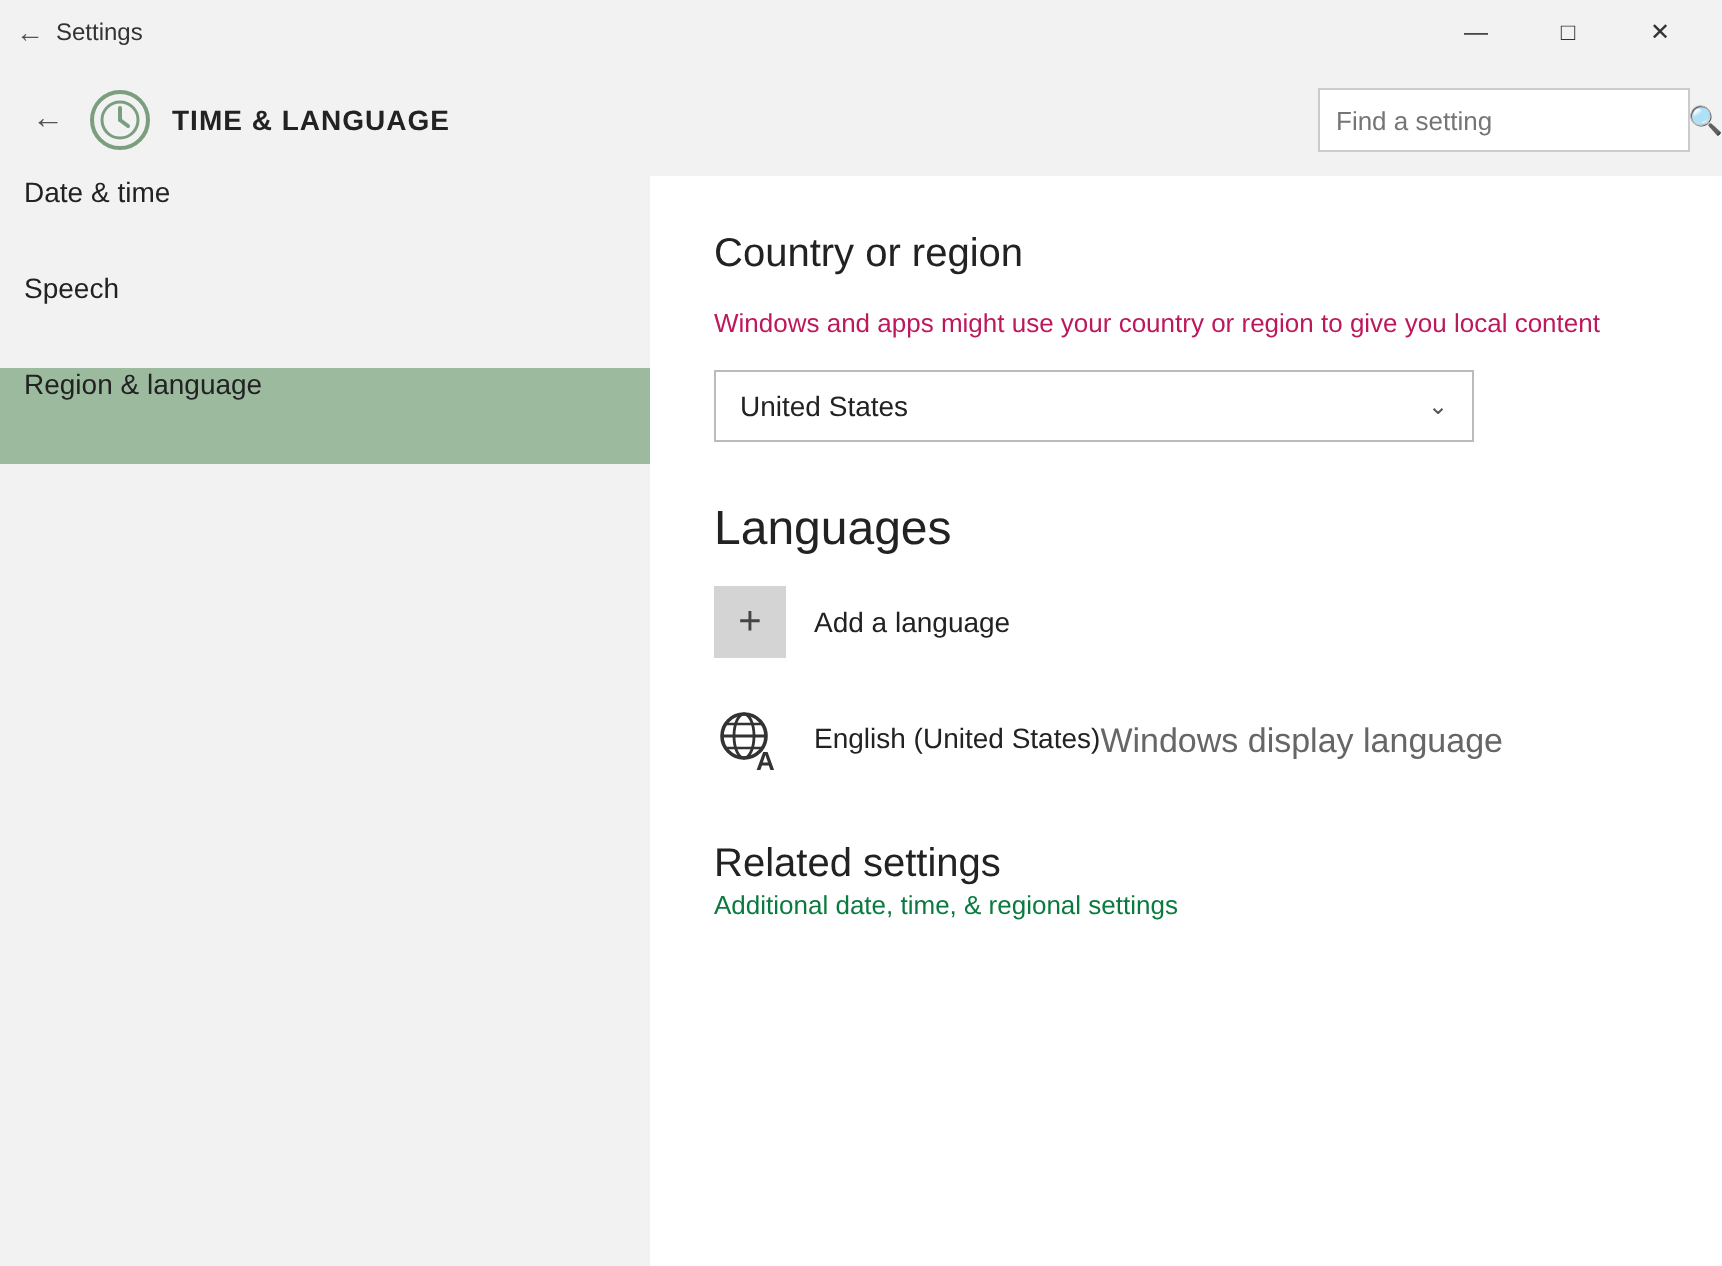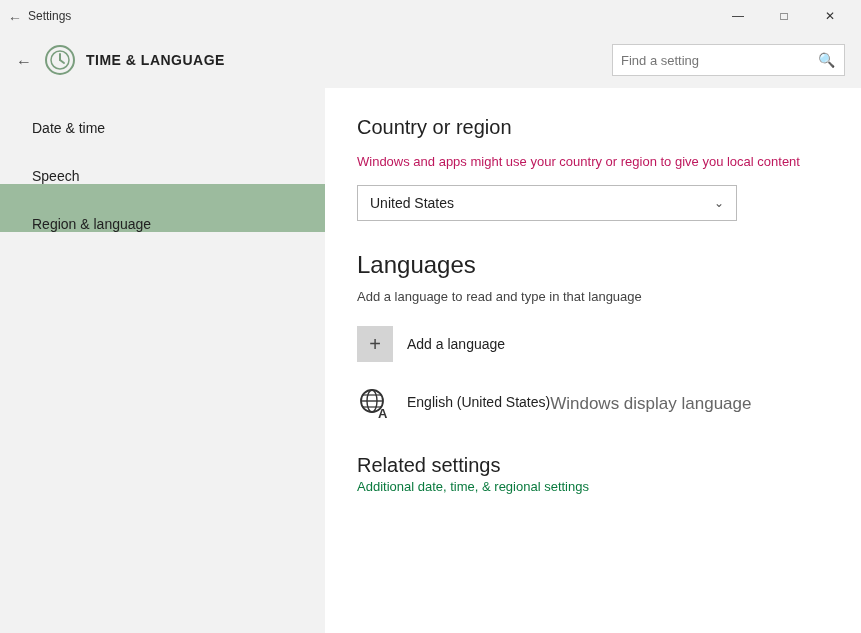--- a/index.html
+++ b/index.html
@@ -77,21 +77,21 @@
       font-weight: 600;
       letter-spacing: 0.5px;
       color: #222;
       flex: 1;
     }
     .search-box {
       display: flex;
       align-items: center;
       border: 1px solid #ccc;
       background: white;
-      width: 233px;
+      width: 186px;
       height: 32px;
       padding: 0 8px;
     }
     .search-input {
       border: none;
       outline: none;
       flex: 1;
       font-size: 13px;
       color: #999;
       background: transparent;
@@ -111,22 +111,22 @@
     
     .sidebar {
       width: 325px;
       background: #f2f2f2;
       flex-shrink: 0;
       overflow-y: auto;
     }
     .sidebar-item {
       height: 48px;
       display: flex;
-      align-items: flex-end;
-      padding: 0 32px;
+      align-items: flex-start;
+      padding: 0 12px;
       font-size: 14px;
       color: #222;
       cursor: pointer;
     }
     .sidebar-item.active {
       background: #9cbb9e;
       color: #222;
     }
 
     
@@ -308,21 +308,20 @@
       <div class="section-title">Country or region</div>
       <div class="section-desc">Windows and apps might use your country or region to give you local content</div>
       <div class="country-dropdown">
         <span>United States</span>
         <span class="dropdown-arrow">⌄</span>
       </div>
     </div>
 
     <div class="languages-section">
       <div class="languages-title">Languages</div>
-      <div class="languages-desc">Add a language to read and type in that language</div>
 
       <button class="add-language-btn">
         <div class="plus-box">
           <span>+</span>
         </div>
         <span class="add-language-label">Add a language</span>
       </button>
 
       <div class="language-item">
         <div class="lang-icon">

